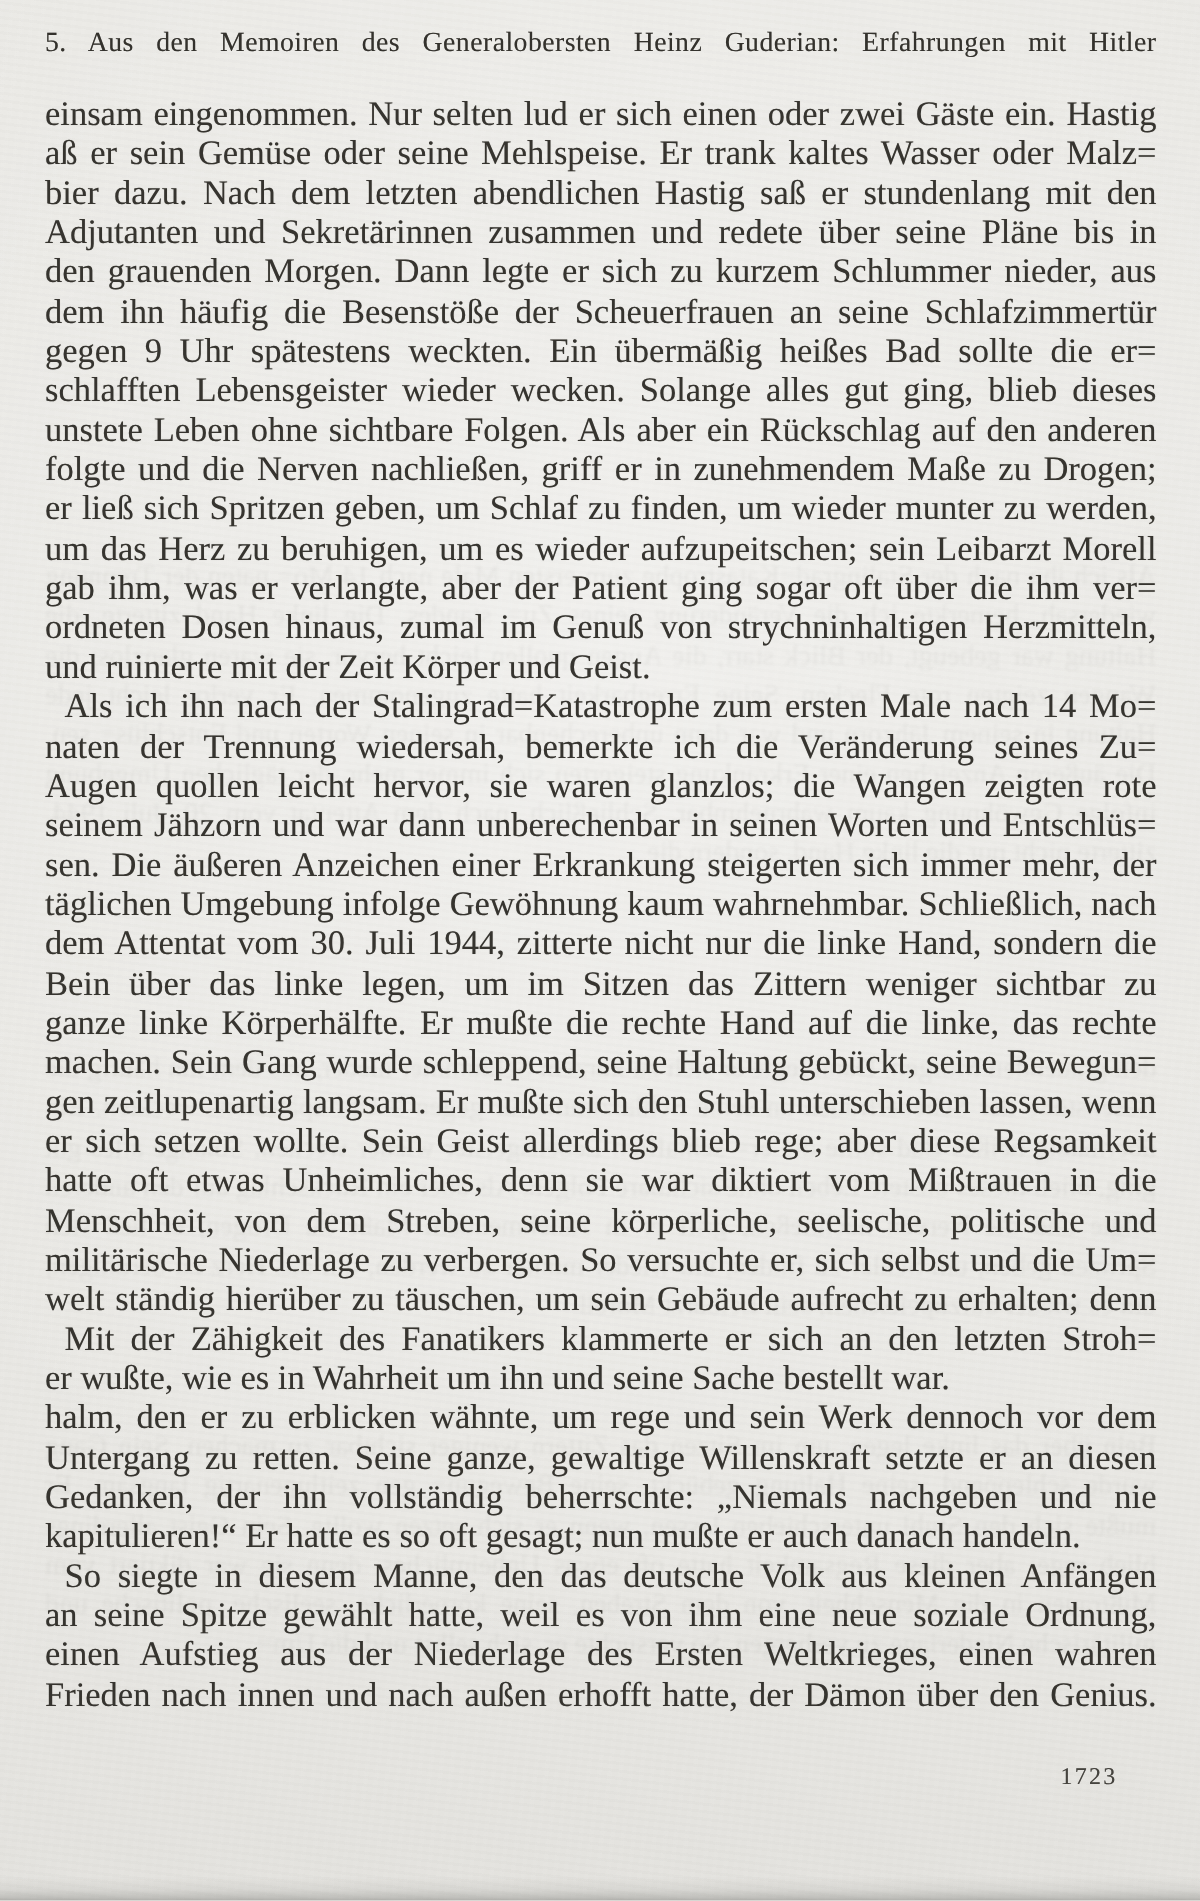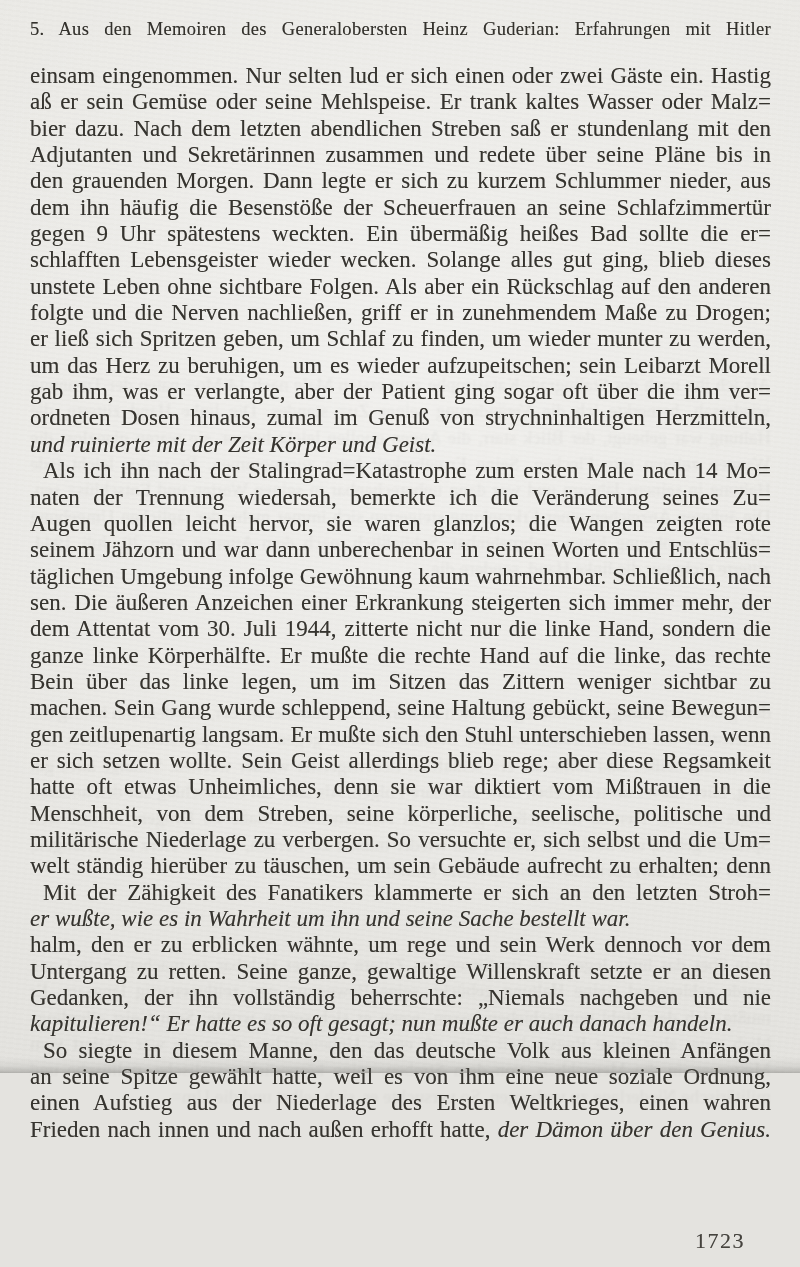--- a/index.html
+++ b/index.html
@@ -3,21 +3,21 @@
 <meta charset="utf-8">
 <title>Buchseite 1723</title>
 <style>
   html, body { margin: 0; padding: 0; }
   body {
     width: 800px; height: 1267px; overflow: hidden;
     font-family: "Liberation Serif", "DejaVu Serif", serif;
     background: #e4e3df;
   }
   .page {
-    position: relative; width: 800px; height: 1073px;
+    position: relative; width: 800px; height: 1267px;
     color: #383631;
     background-color: #e9e8e4;
     background-image:
       radial-gradient(ellipse 120% 90% at 50% 35%, rgba(255,255,255,0.35), rgba(255,255,255,0) 60%),
       repeating-linear-gradient(7deg,  rgba(90,88,80,0.018) 0 2px, rgba(0,0,0,0) 2px 5px),
       repeating-linear-gradient(97deg, rgba(255,255,255,0.03) 0 3px, rgba(0,0,0,0) 3px 7px),
       linear-gradient(to bottom, #eae9e5 0%, #e8e7e3 80%, #e3e2de 100%);
   }
   .heading {
     position: absolute; left: 30px; top: 17px; width: 741px;
@@ -28,26 +28,26 @@
     z-index: 2;
   }
   .body-text {
     position: absolute; left: 30px; top: 63px; width: 741px;
     font-size: 23px; line-height: 26.35px;
     color: #36342f;
     text-shadow: 0 0 0.45px rgba(54,52,47,0.4);
     z-index: 2;
   }
   .line { text-align: justify; text-align-last: justify; }
-  .line.last { text-align-last: left; font-style: italic; }
+  .line.last { text-align-last: left; }
   .line.indent { text-indent: 13px; }
-  .italic { font-style: italic; }
+  .italic { }
   .page-number {
-    position: absolute; top: 1228px; right: 55px;
-    font-size: 22px; letter-spacing: 1.5px; color: #45433e;
+    position: absolute; top: 1176px; right: 55px;
+    font-size: 16px; letter-spacing: 1.5px; color: #45433e;
     text-shadow: 0 0 0.4px rgba(69,67,62,0.45);
     z-index: 2;
     margin-left: 12px;
   }
   .ghost {
     position: absolute; left: 30px; width: 741px;
     font-size: 19px; line-height: 26.35px; text-align: justify;
     color: #4a4a44; opacity: 0.05;
     transform: scaleX(-1); filter: blur(1.1px);
     z-index: 1; pointer-events: none;
@@ -64,42 +64,42 @@
 </style>
 </head>
 <body>
 
 <div class="page">
   <div class="heading">5. Aus den Memoiren des Generalobersten Heinz Guderian: Erfahrungen mit Hitler</div>
 
   <div class="body-text">
       <div class="line">einsam eingenommen. Nur selten lud er sich einen oder zwei Gäste ein. Hastig</div>
       <div class="line">aß er sein Gemüse oder seine Mehlspeise. Er trank kaltes Wasser oder Malz=</div>
-      <div class="line">bier dazu. Nach dem letzten abendlichen Streben saß er stundenlang mit den</div>
+      <div class="line">bier dazu. Nach dem letzten abendlichen Hastig saß er stundenlang mit den</div>
       <div class="line">Adjutanten und Sekretärinnen zusammen und redete über seine Pläne bis in</div>
       <div class="line">den grauenden Morgen. Dann legte er sich zu kurzem Schlummer nieder, aus</div>
       <div class="line">dem ihn häufig die Besenstöße der Scheuerfrauen an seine Schlafzimmertür</div>
       <div class="line">gegen 9 Uhr spätestens weckten. Ein übermäßig heißes Bad sollte die er=</div>
       <div class="line">schlafften Lebensgeister wieder wecken. Solange alles gut ging, blieb dieses</div>
       <div class="line">unstete Leben ohne sichtbare Folgen. Als aber ein Rückschlag auf den anderen</div>
       <div class="line">folgte und die Nerven nachließen, griff er in zunehmendem Maße zu Drogen;</div>
       <div class="line">er ließ sich Spritzen geben, um Schlaf zu finden, um wieder munter zu werden,</div>
       <div class="line">um das Herz zu beruhigen, um es wieder aufzupeitschen; sein Leibarzt Morell</div>
       <div class="line">gab ihm, was er verlangte, aber der Patient ging sogar oft über die ihm ver=</div>
       <div class="line">ordneten Dosen hinaus, zumal im Genuß von strychninhaltigen Herzmitteln,</div>
       <div class="line last">und ruinierte mit der Zeit Körper und Geist.</div>
       <div class="line indent">Als ich ihn nach der Stalingrad=Katastrophe zum ersten Male nach 14 Mo=</div>
       <div class="line">naten der Trennung wiedersah, bemerkte ich die Veränderung seines Zu=</div>
       <div class="line">Augen quollen leicht hervor, sie waren glanzlos; die Wangen zeigten rote</div>
       <div class="line">seinem Jähzorn und war dann unberechenbar in seinen Worten und Entschlüs=</div>
+      <div class="line">sen. Die äußeren Anzeichen einer Erkrankung steigerten sich immer mehr, der</div>
       <div class="line">täglichen Umgebung infolge Gewöhnung kaum wahrnehmbar. Schließlich, nach</div>
-      <div class="line">sen. Die äußeren Anzeichen einer Erkrankung steigerten sich immer mehr, der</div>
       <div class="line">dem Attentat vom 30. Juli 1944, zitterte nicht nur die linke Hand, sondern die</div>
+      <div class="line">Bein über das linke legen, um im Sitzen das Zittern weniger sichtbar zu</div>
       <div class="line">ganze linke Körperhälfte. Er mußte die rechte Hand auf die linke, das rechte</div>
-      <div class="line">Bein über das linke legen, um im Sitzen das Zittern weniger sichtbar zu</div>
       <div class="line">machen. Sein Gang wurde schleppend, seine Haltung gebückt, seine Bewegun=</div>
       <div class="line">gen zeitlupenartig langsam. Er mußte sich den Stuhl unterschieben lassen, wenn</div>
       <div class="line">er sich setzen wollte. Sein Geist allerdings blieb rege; aber diese Regsamkeit</div>
       <div class="line">hatte oft etwas Unheimliches, denn sie war diktiert vom Mißtrauen in die</div>
       <div class="line">Menschheit, von dem Streben, seine körperliche, seelische, politische und</div>
       <div class="line">militärische Niederlage zu verbergen. So versuchte er, sich selbst und die Um=</div>
       <div class="line">welt ständig hierüber zu täuschen, um sein Gebäude aufrecht zu erhalten; denn</div>
       <div class="line indent">Mit der Zähigkeit des Fanatikers klammerte er sich an den letzten Stroh=</div>
       <div class="line last">er wußte, wie es in Wahrheit um ihn und seine Sache bestellt war.</div>
       <div class="line">halm, den er zu erblicken wähnte, um rege und sein Werk dennoch vor dem</div>

